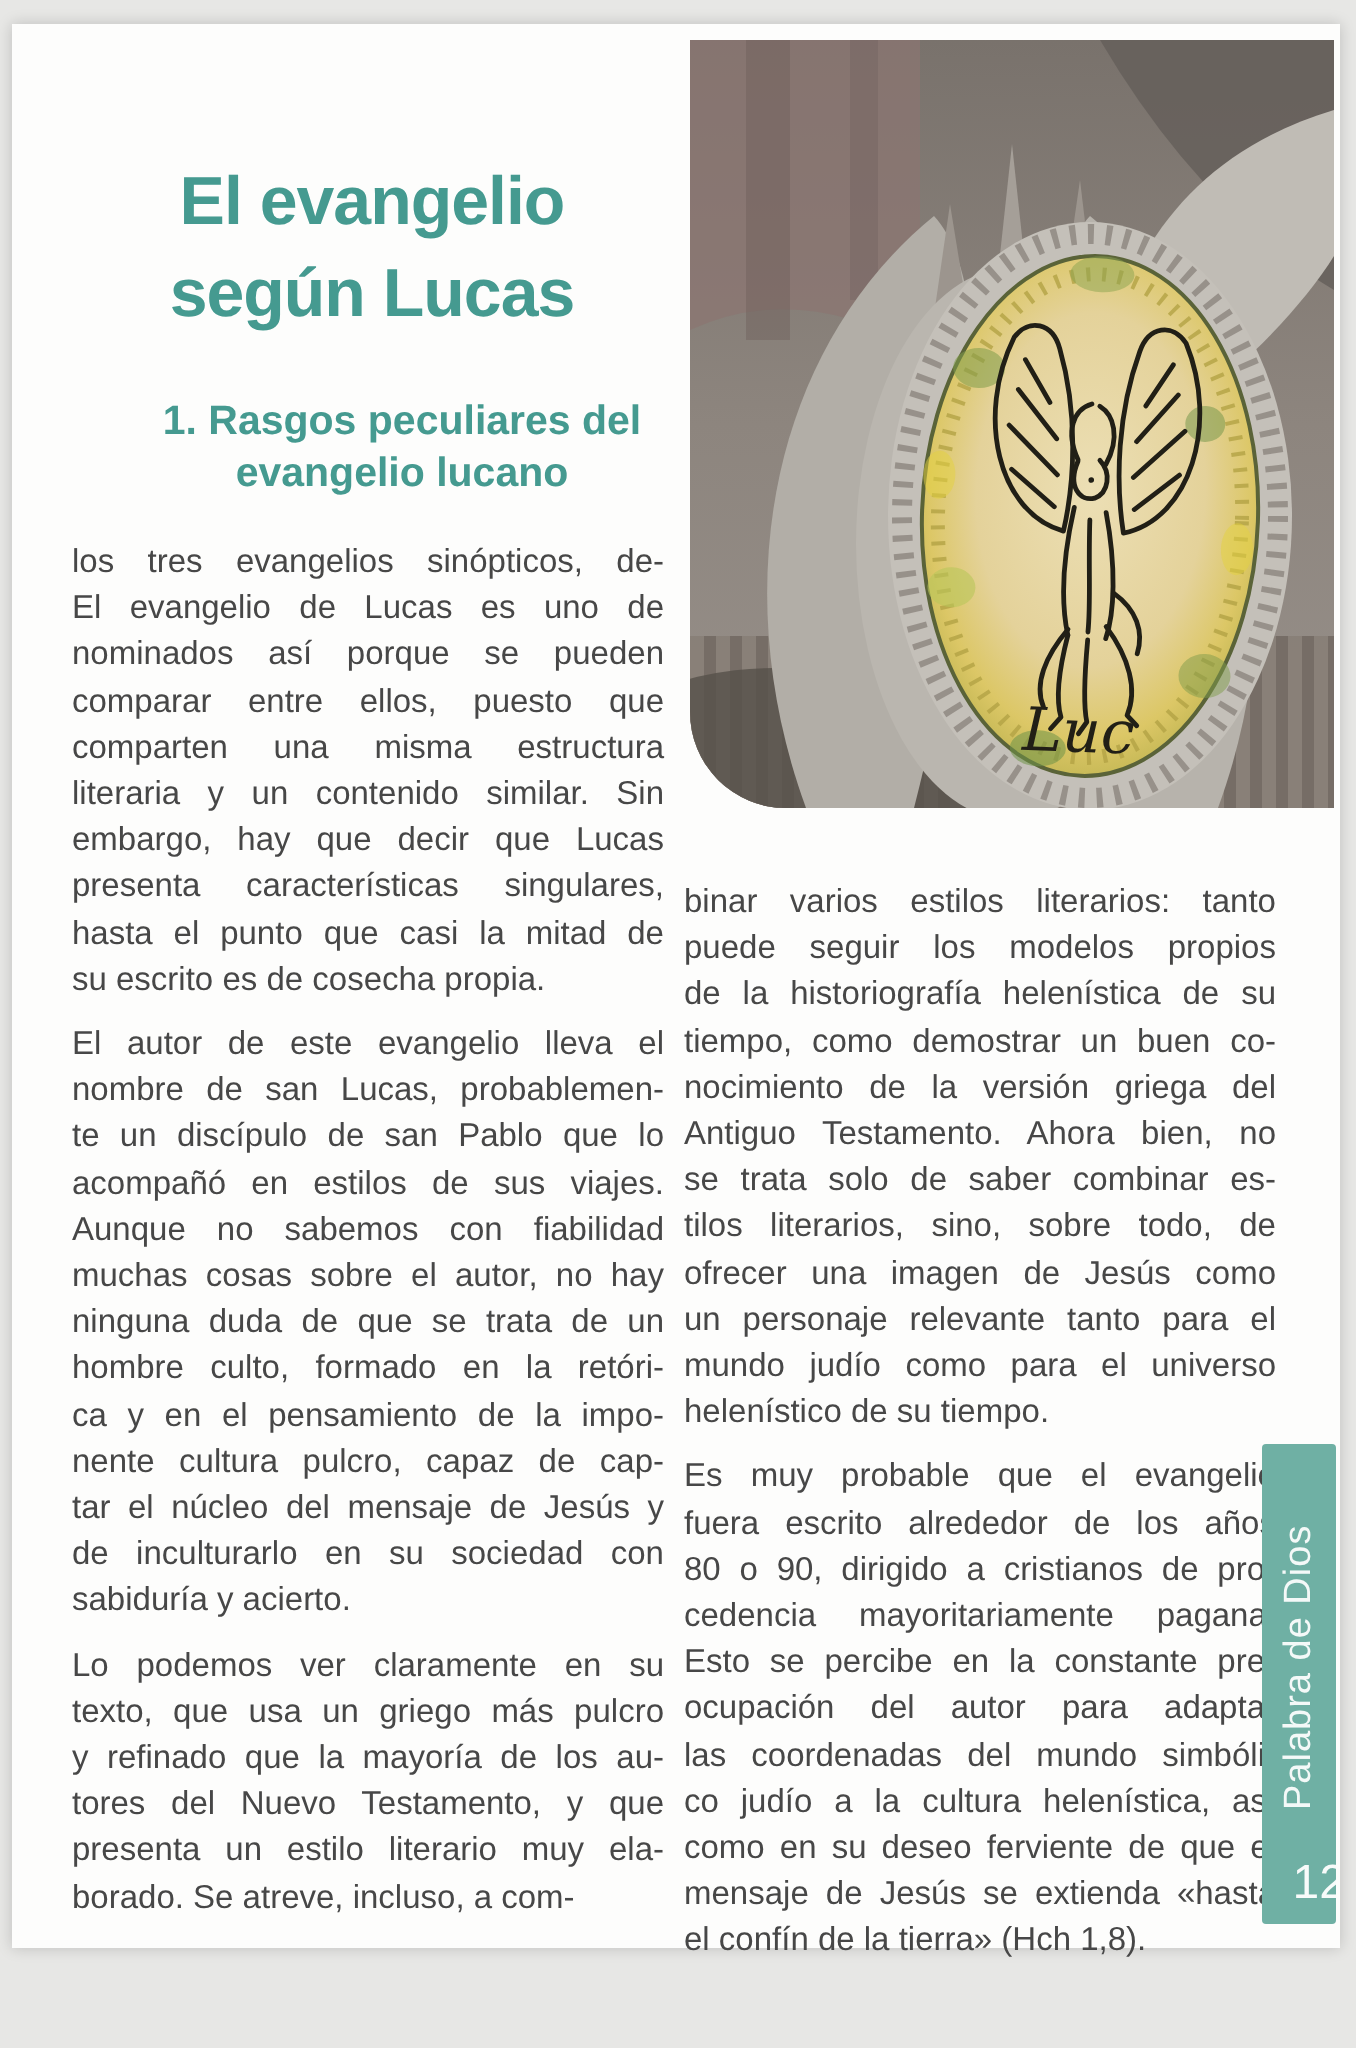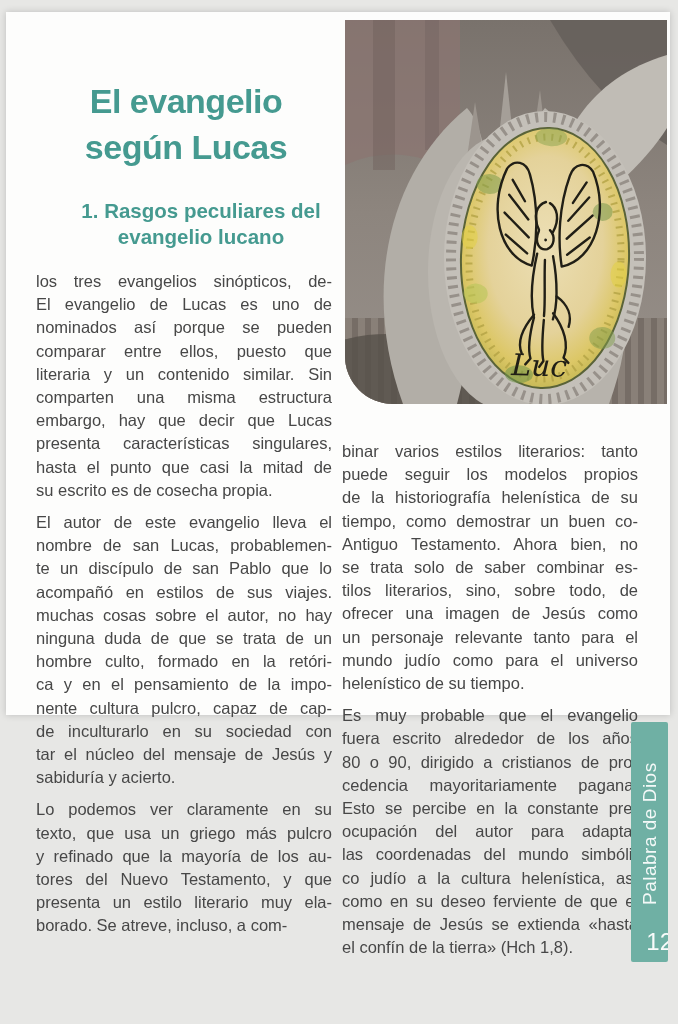--- a/index.html
+++ b/index.html
@@ -2,21 +2,21 @@
 <html><head>
 <meta charset="utf-8">
 <style>
   html,body { margin:0; padding:0; }
   body {
     width:678px; height:1024px; position:relative; overflow:hidden;
     background:#e7e7e5;
     font-family:"Liberation Sans", sans-serif;
   }
   .page {
-    position:absolute; left:6px; top:12px; width:664px; height:703px;
+    position:absolute; left:6px; top:12px; width:664px; height:962px;
     background:var(--page-bg,#fdfdfc);
     box-shadow:0 0 7px rgba(0,0,0,.18);
   }
   
   .title {
     position:absolute; left:30px; top:66px; width:300px;
     color:var(--accent,#459a90); font-weight:bold; font-size:34px; line-height:46px;
     letter-spacing:-.5px; margin:0;
   }
   .title .tline { text-align:center; }
@@ -72,39 +72,40 @@
       <div class="tline">1. Rasgos peculiares del</div>
       <div class="tline tline-last">evangelio lucano</div>
     </h2>
 
   <div class="col col-left">
     <div class="para">
         <div class="tline">los tres evangelios sinópticos, de-</div>
         <div class="tline">El evangelio de Lucas es uno de</div>
         <div class="tline">nominados así porque se pueden</div>
         <div class="tline">comparar entre ellos, puesto que</div>
+        <div class="tline">comparten una misma estructura</div>
         <div class="tline">literaria y un contenido similar. Sin</div>
-        <div class="tline">comparten una misma estructura</div>
         <div class="tline">embargo, hay que decir que Lucas</div>
         <div class="tline">presenta características singulares,</div>
         <div class="tline">hasta el punto que casi la mitad de</div>
         <div class="tline tline-last">su escrito es de cosecha propia.</div>
       </div>
     <div class="para">
         <div class="tline">El autor de este evangelio lleva el</div>
         <div class="tline">nombre de san Lucas, probablemen-</div>
         <div class="tline">te un discípulo de san Pablo que lo</div>
         <div class="tline">acompañó en estilos de sus viajes.</div>
+        <div class="tline">Aunque no sabemos con fiabilidad</div>
         <div class="tline">muchas cosas sobre el autor, no hay</div>
         <div class="tline">ninguna duda de que se trata de un</div>
         <div class="tline">hombre culto, formado en la retóri-</div>
         <div class="tline">ca y en el pensamiento de la impo-</div>
         <div class="tline">nente cultura pulcro, capaz de cap-</div>
+        <div class="tline">tar el núcleo del mensaje de Jesús y</div>
         <div class="tline">de inculturarlo en su sociedad con</div>
-        <div class="tline">tar el núcleo del mensaje de Jesús y</div>
         <div class="tline tline-last">sabiduría y acierto.</div>
       </div>
     <div class="para">
         <div class="tline">Lo podemos ver claramente en su</div>
         <div class="tline">texto, que usa un griego más pulcro</div>
         <div class="tline">y refinado que la mayoría de los au-</div>
         <div class="tline">tores del Nuevo Testamento, y que</div>
         <div class="tline">presenta un estilo literario muy ela-</div>
         <div class="tline tline-last">borado. Se atreve, incluso, a com-</div>
       </div>
@@ -184,20 +185,21 @@
       </g>
     </svg>
   </div>
 
   <div class="col col-right">
     <div class="para">
         <div class="tline">binar varios estilos literarios: tanto</div>
         <div class="tline">puede seguir los modelos propios</div>
         <div class="tline">de la historiografía helenística de su</div>
         <div class="tline">tiempo, como demostrar un buen co-</div>
+        <div class="tline">nocimiento de la versión griega del</div>
         <div class="tline">Antiguo Testamento. Ahora bien, no</div>
         <div class="tline">se trata solo de saber combinar es-</div>
         <div class="tline">tilos literarios, sino, sobre todo, de</div>
         <div class="tline">ofrecer una imagen de Jesús como</div>
         <div class="tline">un personaje relevante tanto para el</div>
         <div class="tline">mundo judío como para el universo</div>
         <div class="tline tline-last">helenístico de su tiempo.</div>
       </div>
     <div class="para">
         <div class="tline">Es muy probable que el evangelio</div>

